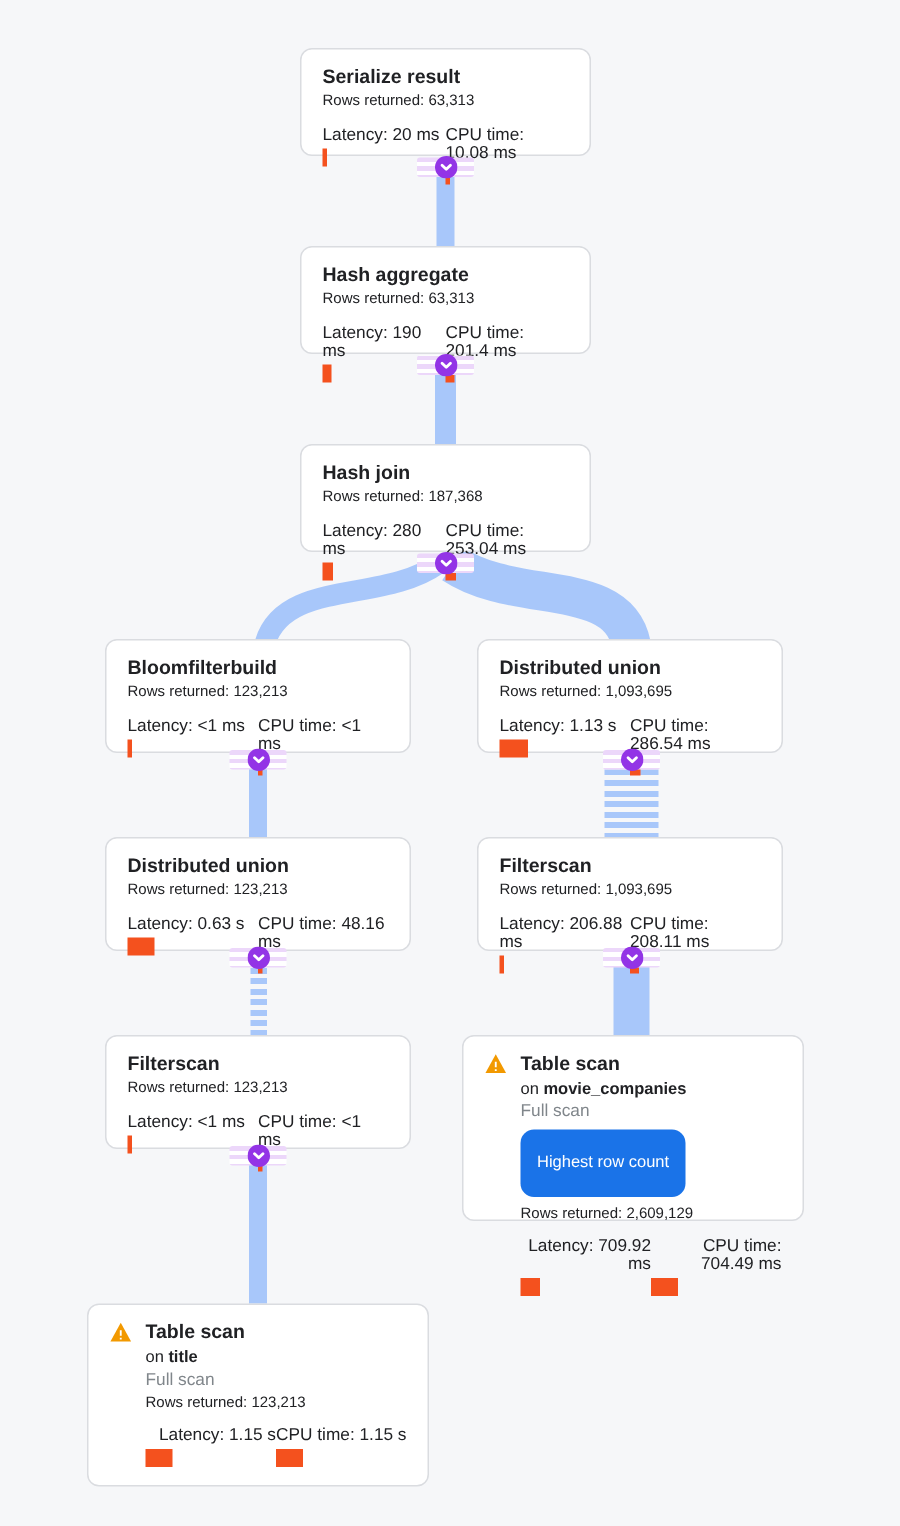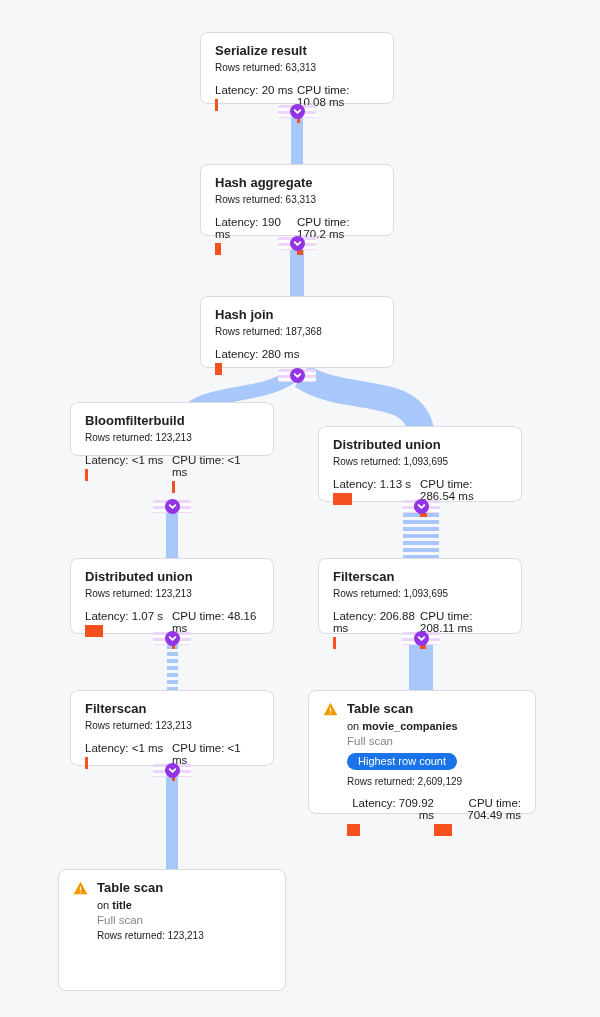--- a/index.html
+++ b/index.html
@@ -40,21 +40,21 @@
   .node.warned { display:flex; gap:9px; }
   .warn-col { width:15px; flex:none; padding-top:1px; }
   .node-body { flex:1; min-width:0; }
   .on-line { font-size:11px; color:#202124; margin-top:4px; }
   .on-line b { font-weight:700; }
   .on-line .on-word { margin-right:3px; }
   .scan-type { font-size:11.5px; color:#80868b; margin-top:3px; }
   .badges { display:flex; gap:8px; margin-top:6px; margin-bottom:6px; }
   .badge {
     background:#1a73e8; color:#fff; font-size:11px; line-height:13px;
-    padding:2px 11px; border-radius:9px; white-space:nowrap;
+    padding:16px 11px; border-radius:9px; white-space:nowrap;
   }
   .node.warned .metrics { margin-top:10px;text-align:right; }
 
   
   .band {
     position:absolute; width:38px; height:13px; z-index:3;
     background:repeating-linear-gradient(to bottom,#ecd7fa 0 3px,#ffffff 3px 6px);
     border-radius:2px;
   }
   .chev {
@@ -98,38 +98,42 @@
 
   <div class="node" style="left:200px;top:140px;width:194px;height:72px">
     <div class="title">Hash aggregate</div>
     <div class="rows">Rows returned: 63,313</div>
     <div class="metrics">
       <div class="metric">
         <div class="mlabel">Latency: 190 ms</div>
         <div class="mbar" style="width: 6px;"></div>
       </div>
       <div class="metric">
-        <div class="mlabel">CPU time: 170.2 ms</div>
+        <div class="mlabel">CPU time: 201.4 ms</div>
         <div class="mbar" style="width: 6px;"></div>
       </div>
     </div>
   </div>
 
   <div class="node" style="left:200px;top:272px;width:194px;height:72px">
     <div class="title">Hash join</div>
     <div class="rows">Rows returned: 187,368</div>
     <div class="metrics">
       <div class="metric">
         <div class="mlabel">Latency: 280 ms</div>
         <div class="mbar" style="width: 7px;"></div>
       </div>
-    </div>
-  </div>
-
-  <div class="node" style="left:70px;top:378px;width:204px;height:54px">
+      <div class="metric">
+        <div class="mlabel">CPU time: 253.04 ms</div>
+        <div class="mbar" style="width: 7px;"></div>
+      </div>
+    </div>
+  </div>
+
+  <div class="node" style="left:70px;top:402px;width:204px;height:76px">
     <div class="title">Bloomfilterbuild</div>
     <div class="rows">Rows returned: 123,213</div>
     <div class="metrics">
       <div class="metric">
         <div class="mlabel">Latency: &lt;1 ms</div>
         <div class="mbar" style="width: 3px;"></div>
       </div>
       <div class="metric">
         <div class="mlabel">CPU time: &lt;1 ms</div>
         <div class="mbar" style="width: 3px;"></div>
@@ -150,21 +154,21 @@
         <div class="mbar" style="width: 7px;"></div>
       </div>
     </div>
   </div>
 
   <div class="node" style="left:70px;top:534px;width:204px;height:76px">
     <div class="title">Distributed union</div>
     <div class="rows">Rows returned: 123,213</div>
     <div class="metrics">
       <div class="metric">
-        <div class="mlabel">Latency: 1.07 s</div>
+        <div class="mlabel">Latency: 0.63 s</div>
         <div class="mbar" style="width: 18px;"></div>
       </div>
       <div class="metric">
         <div class="mlabel">CPU time: 48.16 ms</div>
         <div class="mbar" style="width: 3px;"></div>
       </div>
     </div>
   </div>
 
   <div class="node" style="left:318px;top:534px;width:204px;height:76px">
@@ -234,20 +238,30 @@
           <path fill="#f29900" d="M1 21h22L12 1 1 21z"></path>
           <path fill="#ffffff" d="M13 17h-2v2h2v-2zm0-8h-2v6h2V9z"></path>
         </svg>
       </span>
     </div>
     <div class="node-body">
       <div class="title">Table scan</div>
       <div class="on-line"><span class="on-word">on</span><b>title</b></div>
       <div class="scan-type">Full scan</div>
       <div class="rows">Rows returned: 123,213</div>
+      <div class="metrics">
+        <div class="metric">
+          <div class="mlabel">Latency: 1.15 s</div>
+          <div class="mbar" style="width: 18px;"></div>
+        </div>
+        <div class="metric">
+          <div class="mlabel">CPU time: 1.15 s</div>
+          <div class="mbar" style="width: 18px;"></div>
+        </div>
+      </div>
     </div>
   </div>
 
   <div class="band" style="left:278px;top:80.5px"></div>
   <div class="band" style="left:278px;top:212.5px"></div>
   <div class="band" style="left:278px;top:344.5px"></div>
   <div class="band" style="left:153px;top:475.5px"></div>
   <div class="band" style="left:402px;top:475.5px"></div>
   <div class="band" style="left:153px;top:607.5px"></div>
   <div class="band" style="left:402px;top:607.5px"></div>

